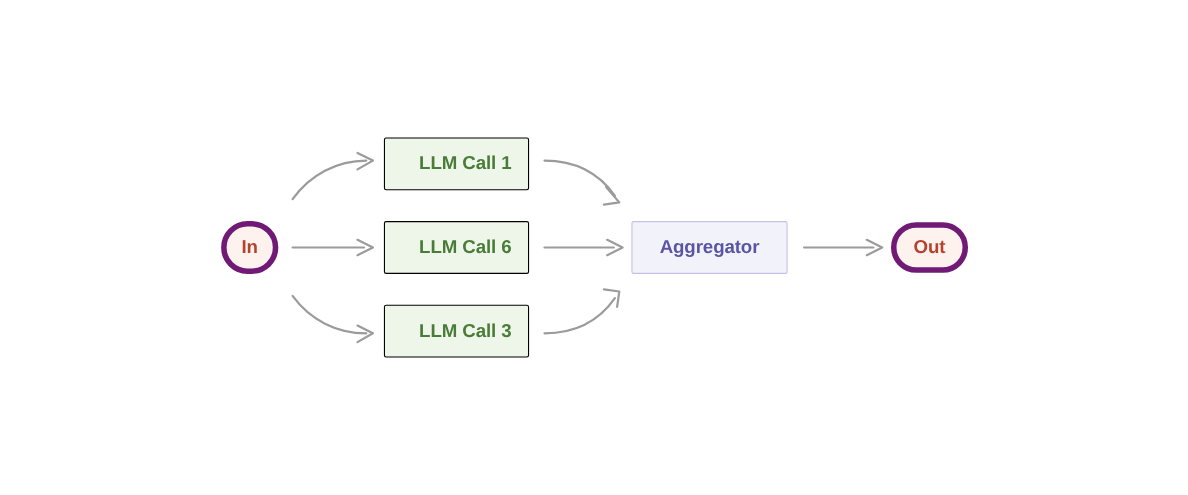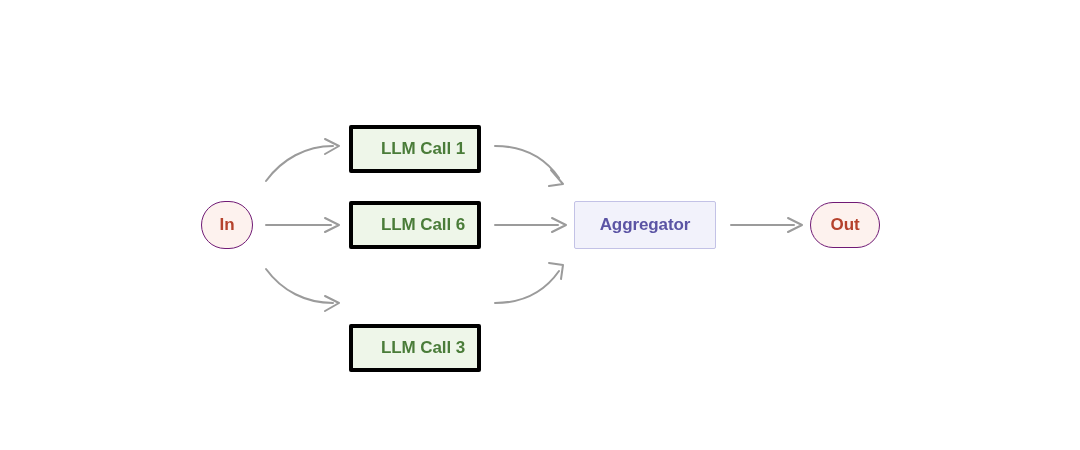--- a/index.html
+++ b/index.html
@@ -32,21 +32,21 @@
     display: flex;
     align-items: center;
     justify-content: center;
     text-align: center;
     white-space: nowrap;
     letter-spacing: -0.1px;
   }
   
   .node-terminal {
     background: #fdf2ee;
-    border: 1px solid #701a75;
+    border: 5px solid #701a75;
     color: #b5422c;
     font-size: 17px;
     font-weight: 700;
   }
   #node-in {
     left: 201px;
     top: 201px;
     width: 52px;
     height: 48px;
     border-radius: 24px;
@@ -57,30 +57,30 @@
     width: 70px;
     height: 46px;
     border-radius: 23px;
   }
   
   .node-llm {
     left: 349px;
     width: 132px;
     height: 48px;
     background: #eef6e9;
-    border: 4px solid #000000;
+    border: 1px solid #000000;
     border-radius: 2px;
     color: #4a7c39;
     font-size: 17px;
     font-weight: 700;
     padding-left: 16px;
   }
   #node-llm-1 { top: 125px; }
   #node-llm-2 { top: 201px; }
-  #node-llm-3 { top: 277px; margin-top: 47px; }
+  #node-llm-3 { top: 277px; }
   
   #node-aggregator {
     left: 574px;
     top: 201px;
     width: 142px;
     height: 48px;
     background: #f2f2fb;
     border: 1px solid #c3c2e6;
     border-radius: 2px;
     color: #5b54a4;

